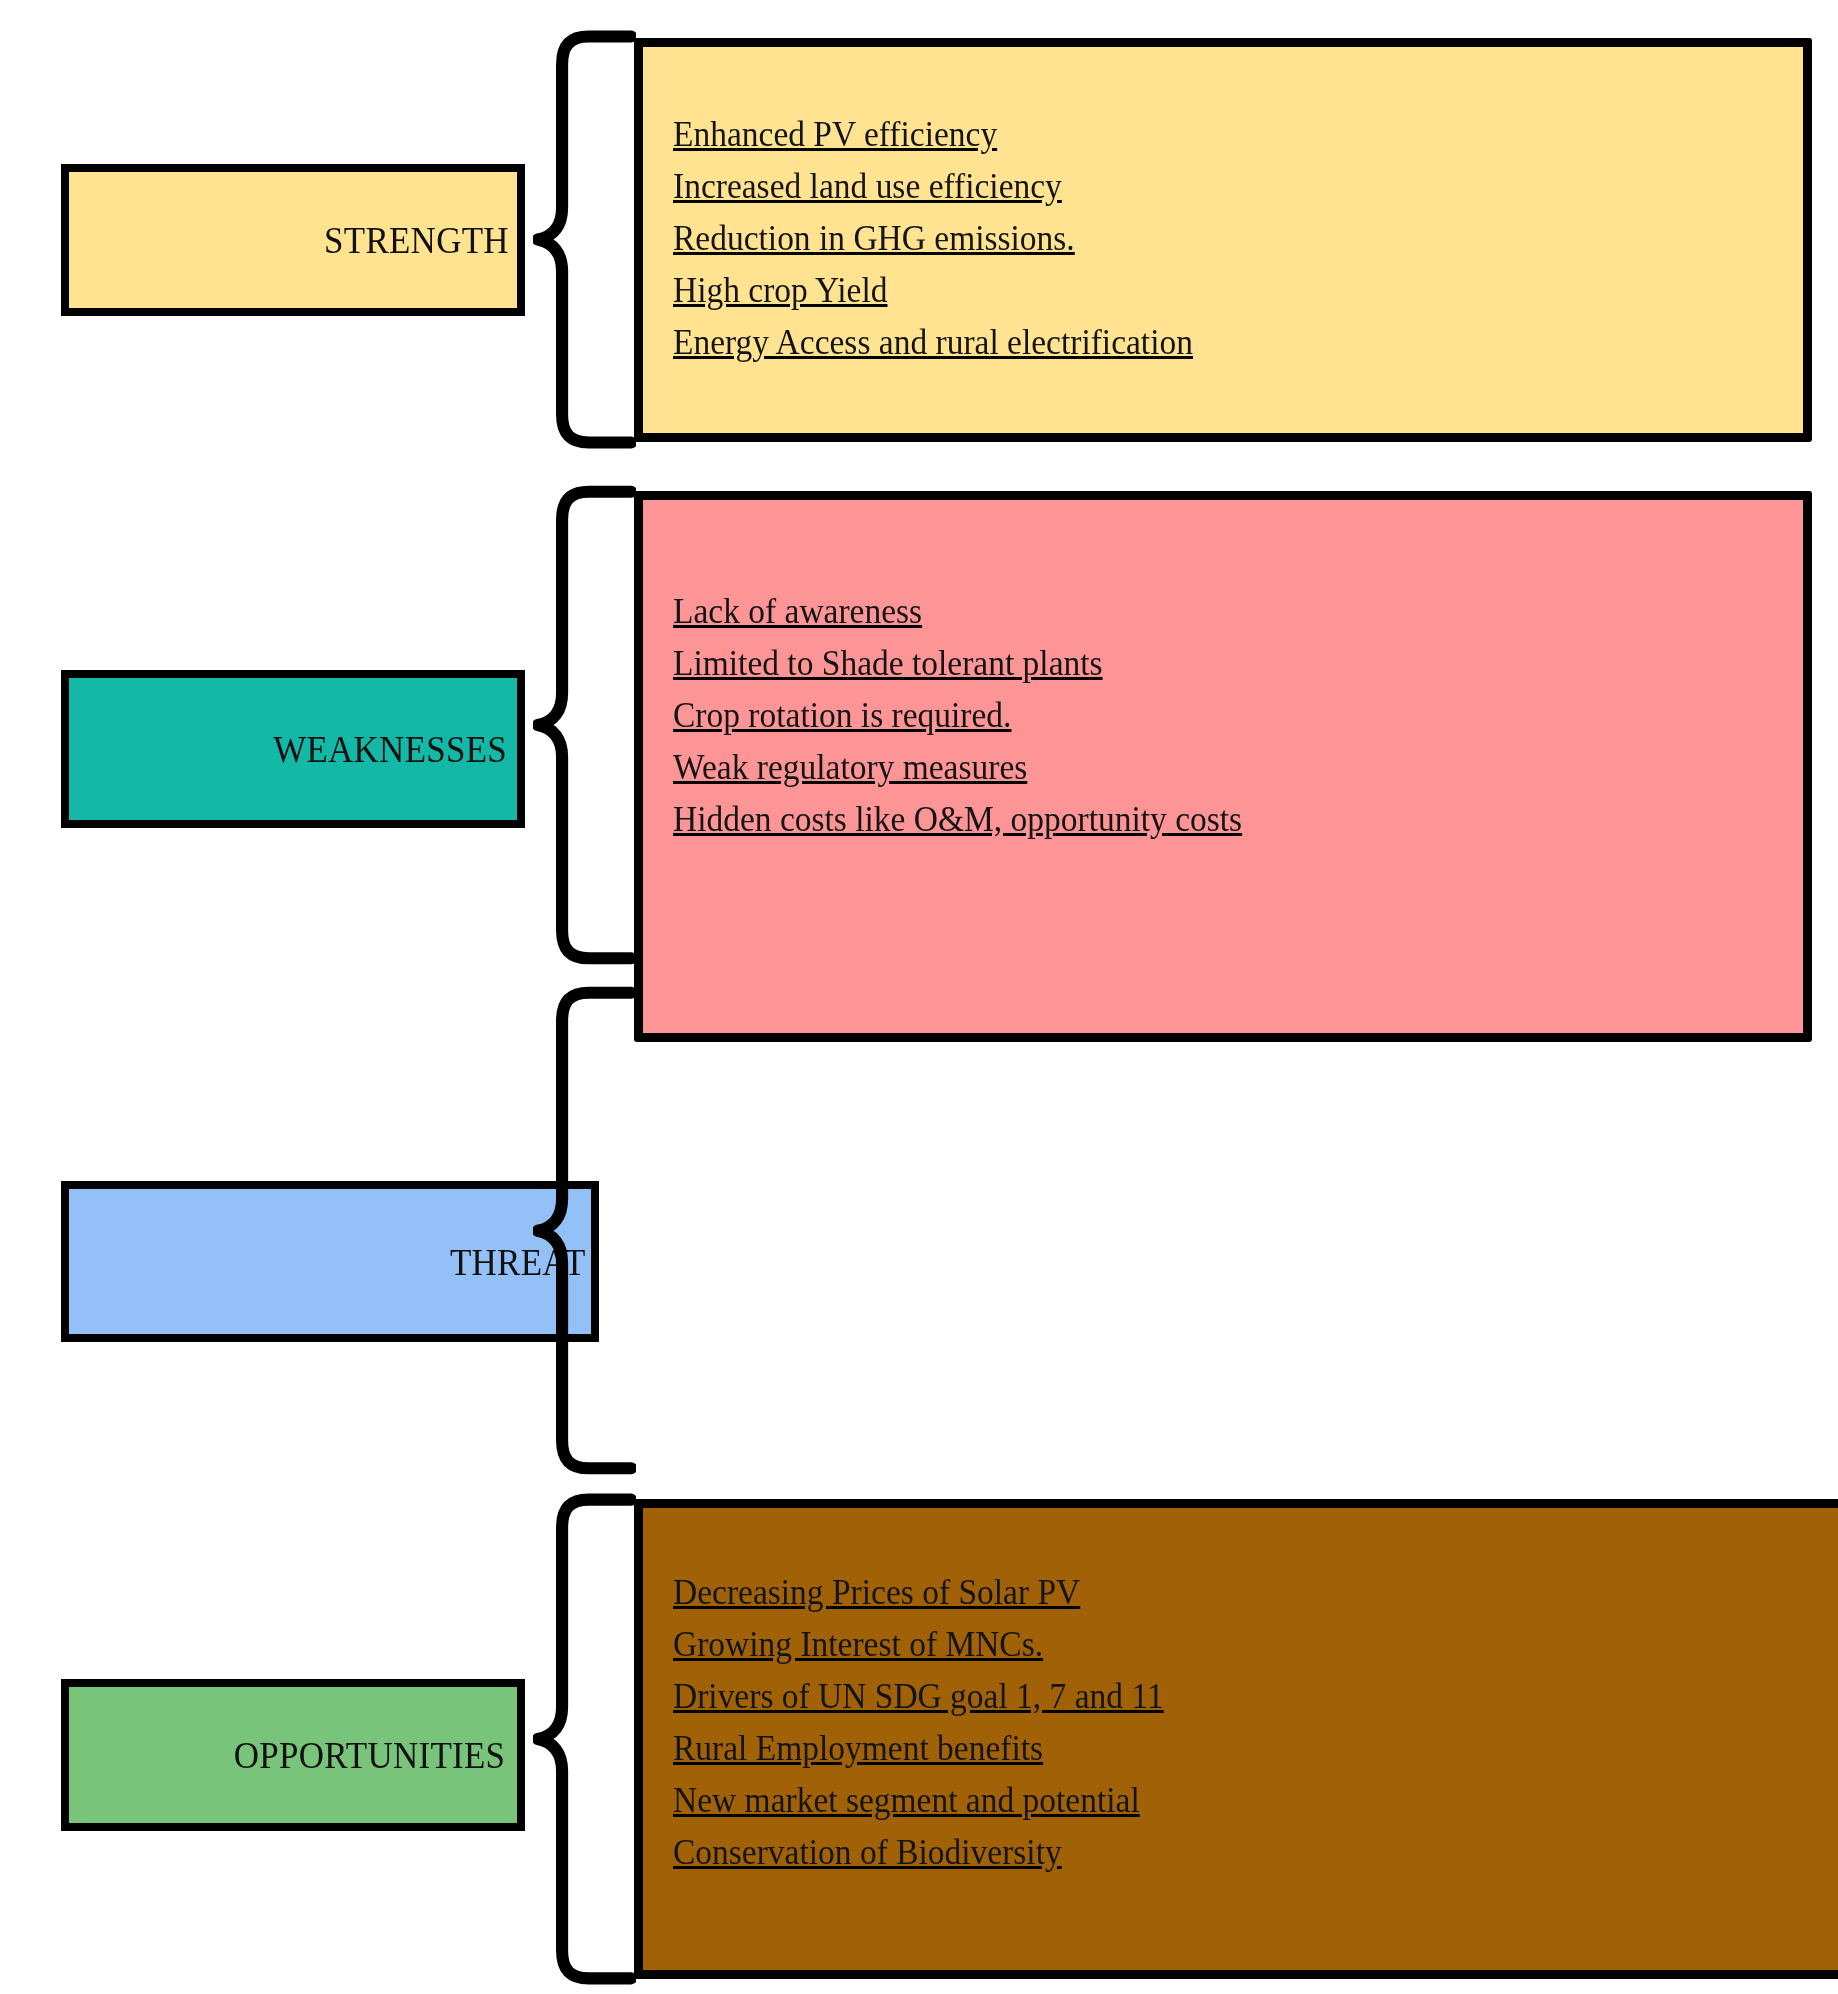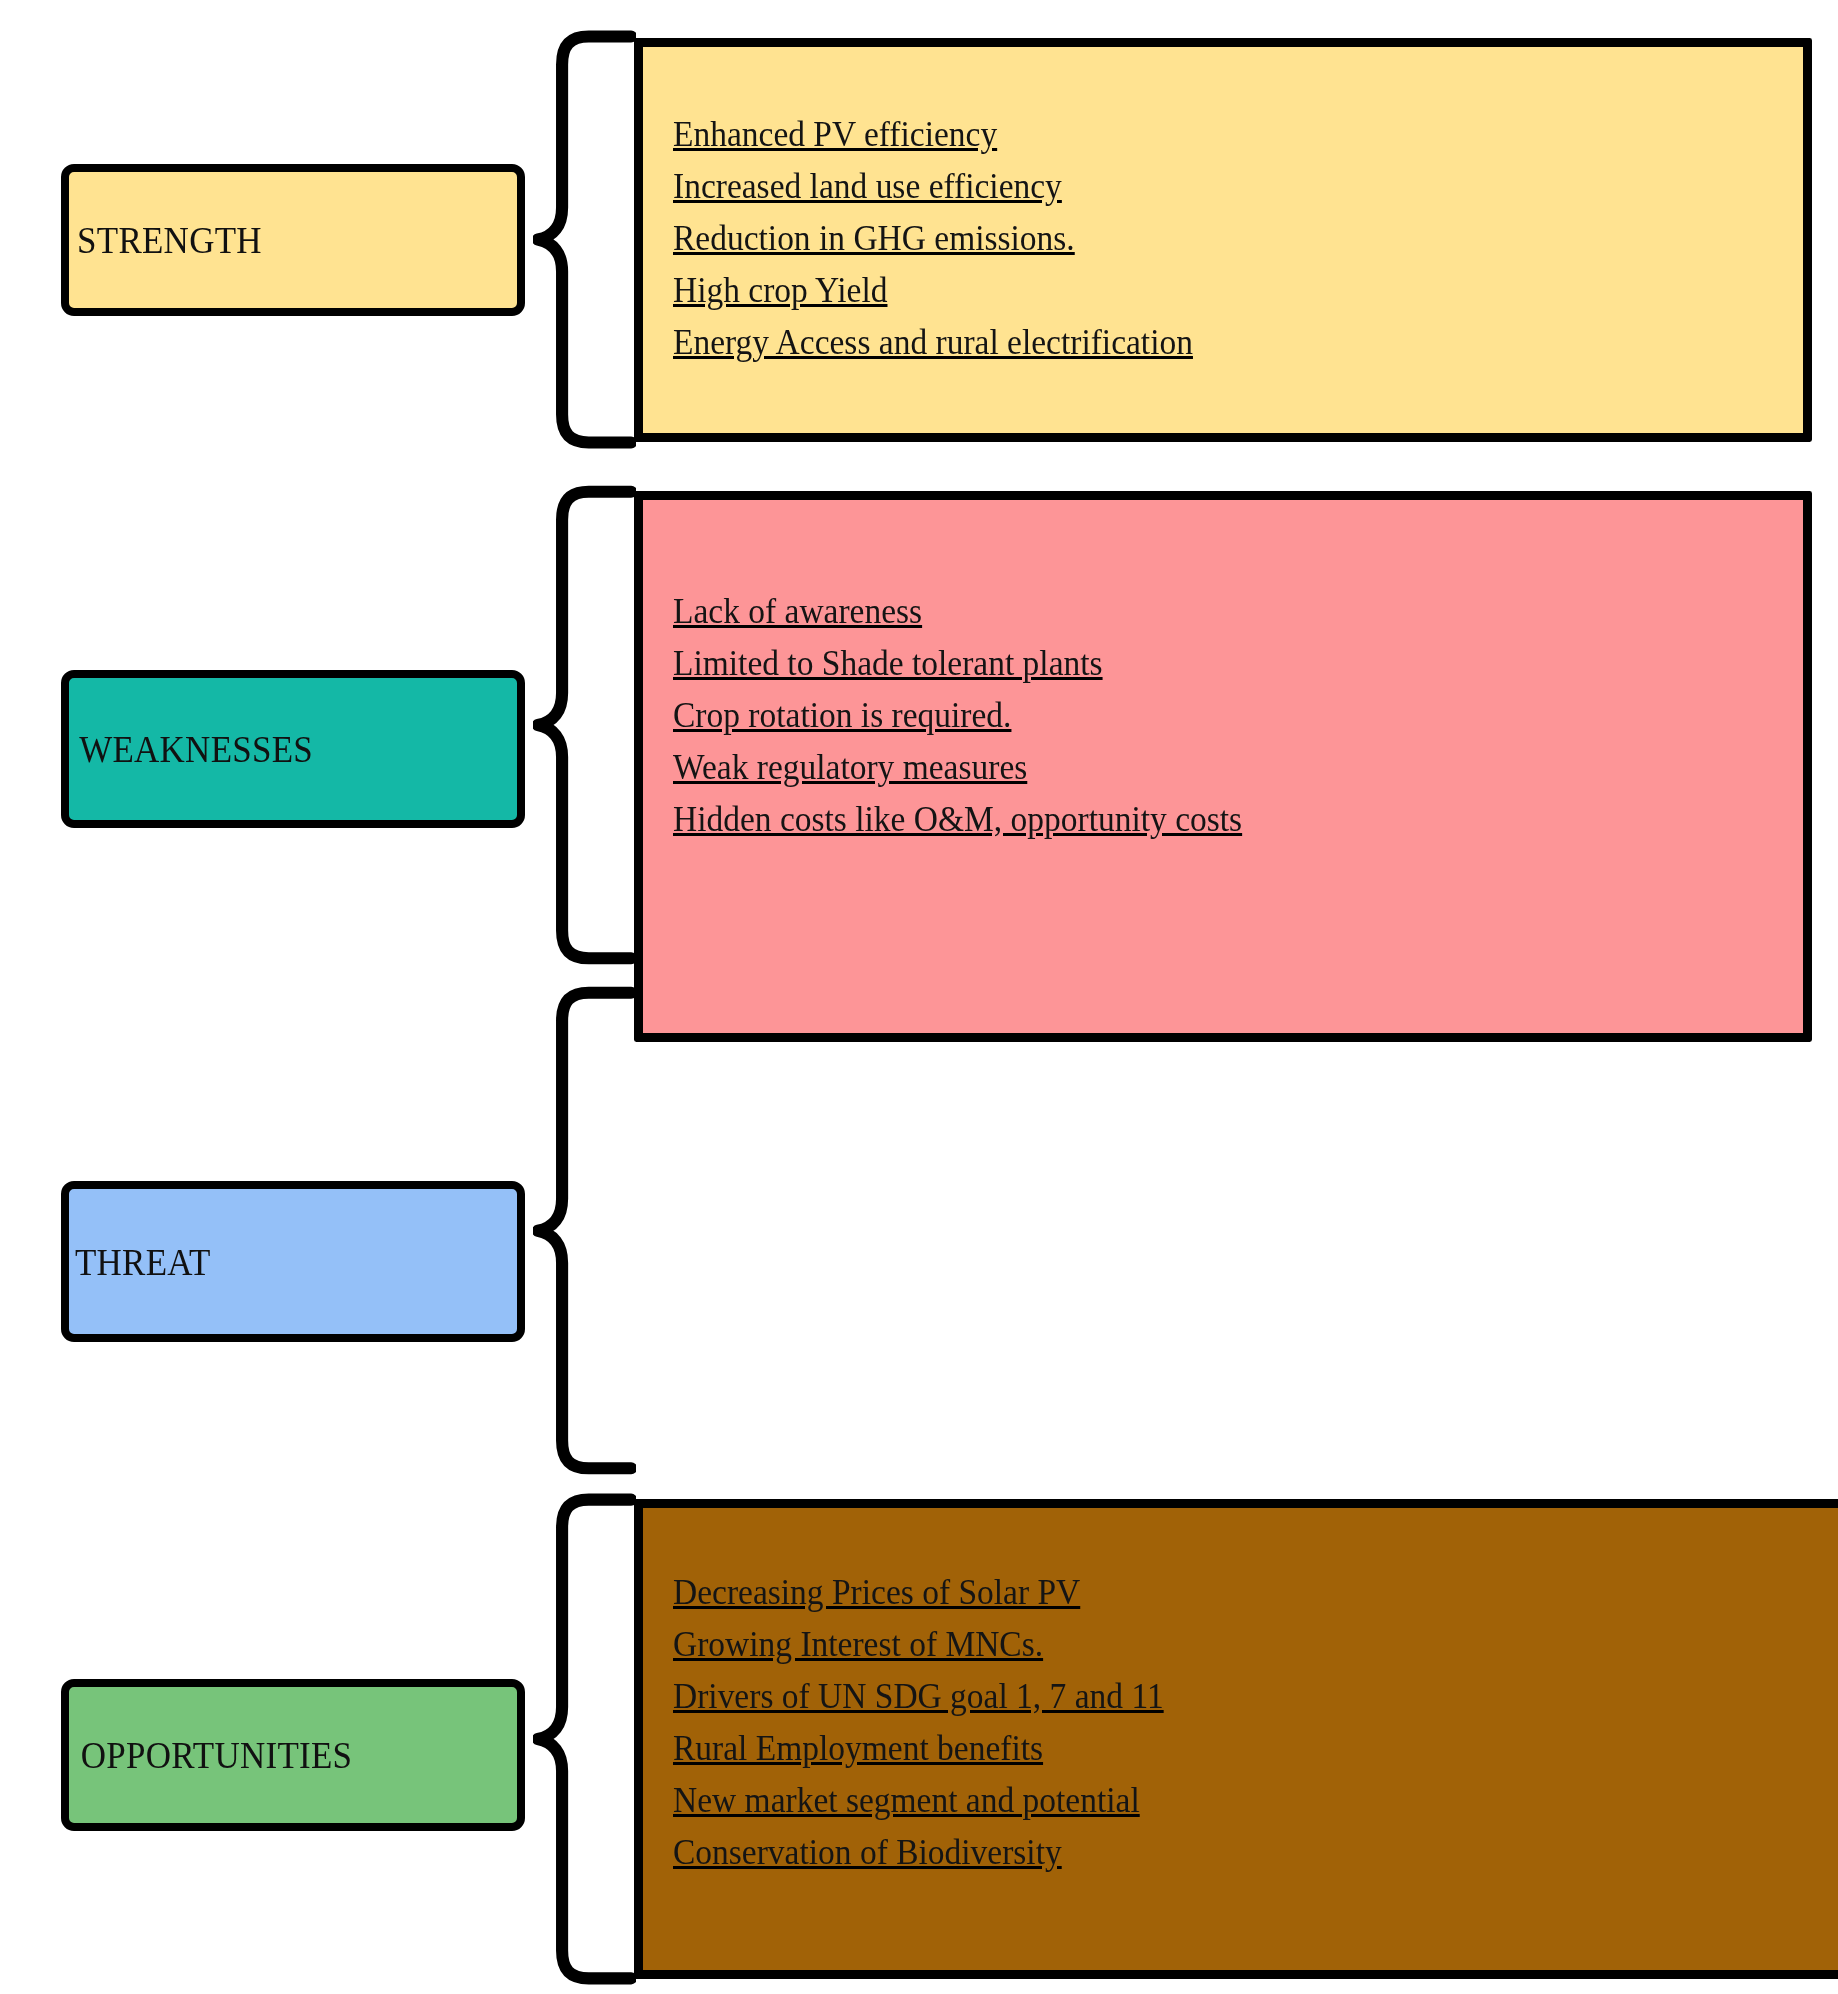--- a/index.html
+++ b/index.html
@@ -25,24 +25,24 @@
     position: absolute;
     left: 0;
     width: 1839px;
   }
 
   
   .label-box {
     position: absolute;
     box-sizing: border-box;
     border: 8.5px solid #000000;
-    border-radius: 13px;
+    border-radius: 0;
     display: flex;
     align-items: center;
-    justify-content: flex-start;
+    justify-content: flex-end;
   }
   .label-text {
     font-family: "Liberation Serif", "DejaVu Serif", serif;
     font-size: 38px;
     line-height: 1;
     color: #111111;
     letter-spacing: 0.3px;
     white-space: nowrap;
     transform: scaleX(0.92);
     transform-origin: center;
@@ -129,21 +129,21 @@
         <li>Limited to Shade tolerant plants</li>
         <li>Crop rotation is required.</li>
         <li>Weak regulatory measures</li>
         <li>Hidden costs like O&amp;M, opportunity costs</li>
       </ul>
     </div>
   </div>
 
   <div class="swot-row" style="top:956px; height:513px;">
 
-    <div class="label-box" style="left:61px; top:225px; width:464px; height:161px; background:#94c0f8;">
+    <div class="label-box" style="left:61px; top:225px; width:538px; height:161px; background:#94c0f8;">
       <span class="label-text">THREAT</span>
     </div>
 
     <div class="brace" style="left:533px; top:30px; width:103px; height:489px;">
       <svg width="103" height="489" viewBox="0 0 170 805" fill="none" xmlns="http://www.w3.org/2000/svg">
         <path d="M162 10 L92 10 C60 10 48 26 48 56 L48 350 C48 380 34 398 8 403
                  C34 408 48 426 48 456 L48 749 C48 779 60 795 92 795 L162 795" stroke="#000000" stroke-width="20" stroke-linecap="round" stroke-linejoin="round" fill="none"></path>
       </svg>
     </div>
 

